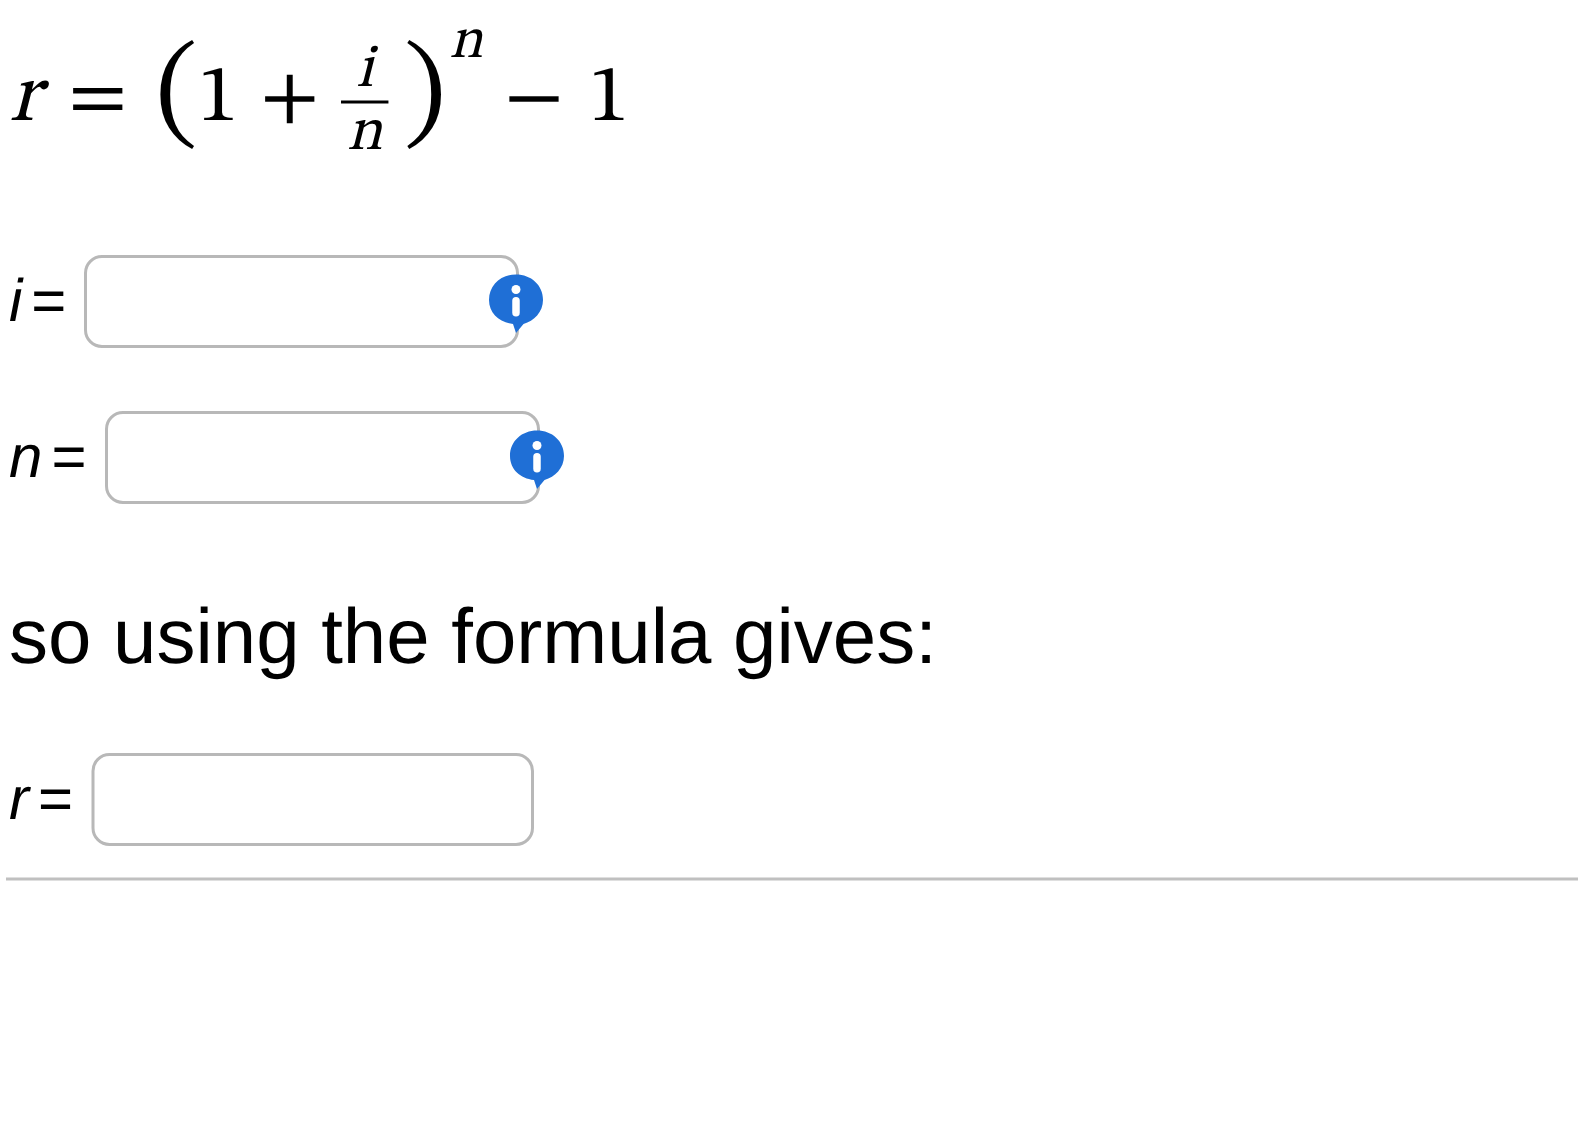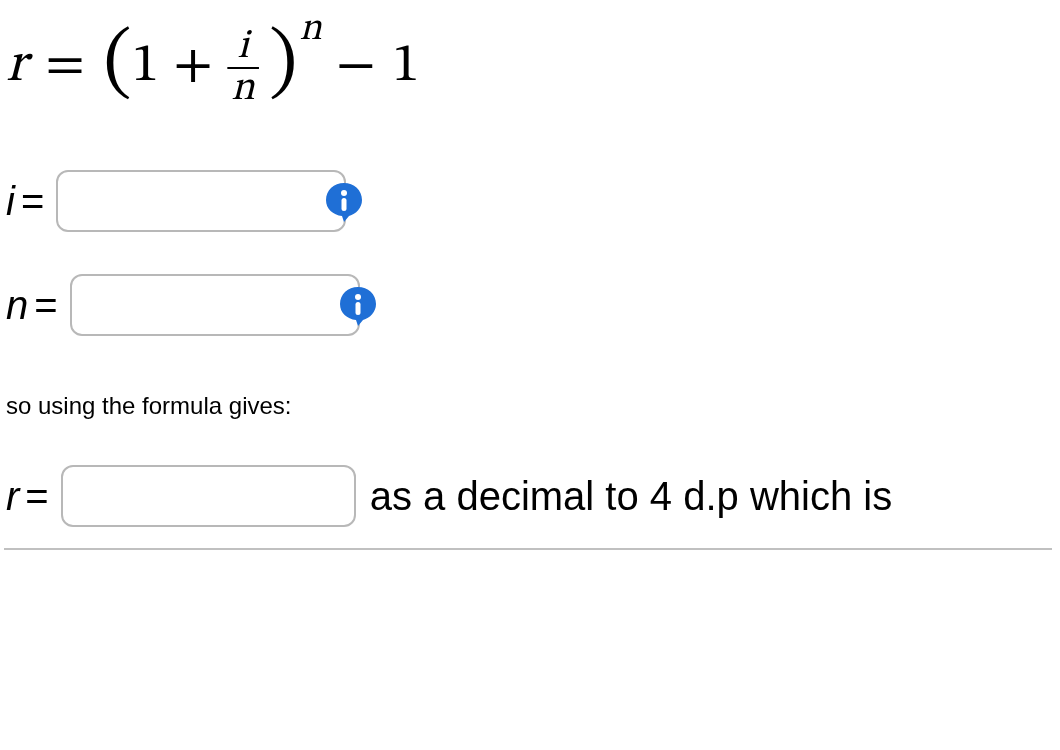--- a/index.html
+++ b/index.html
@@ -111,21 +111,21 @@
     position: absolute;
     width: 44px;
     height: 44px;
     right: -20px;
     top: 10px;
   }
   .info-bubble svg { width: 44px; height: 44px; display: block; }
 
   .prompt {
     margin-top: 54px;
-    font-size: 24px;
+    font-size: 52px;
   }
 
   .result-block {
     margin-top: 36px;
     font-size: 40px;
     line-height: 1.7;
   }
   .inline {
     display: inline-flex;
     align-items: center;
@@ -218,18 +218,17 @@
 
   <div class="prompt">so using the formula gives:</div>
 
   <div class="result-block">
     <div class="inline" style="flex-wrap:nowrap;">
       <span class="label">
         <span>r</span>
         <span class="eq">=</span>
       </span>
       <input class="textbox short" type="text" style="margin-left: 12px;" value="">
-      <span class="after-text">as a decimal to 4 d.p which is</span>
     </div>
   </div>
 
   <hr class="rule">
 </div>
 
 </body></html>

